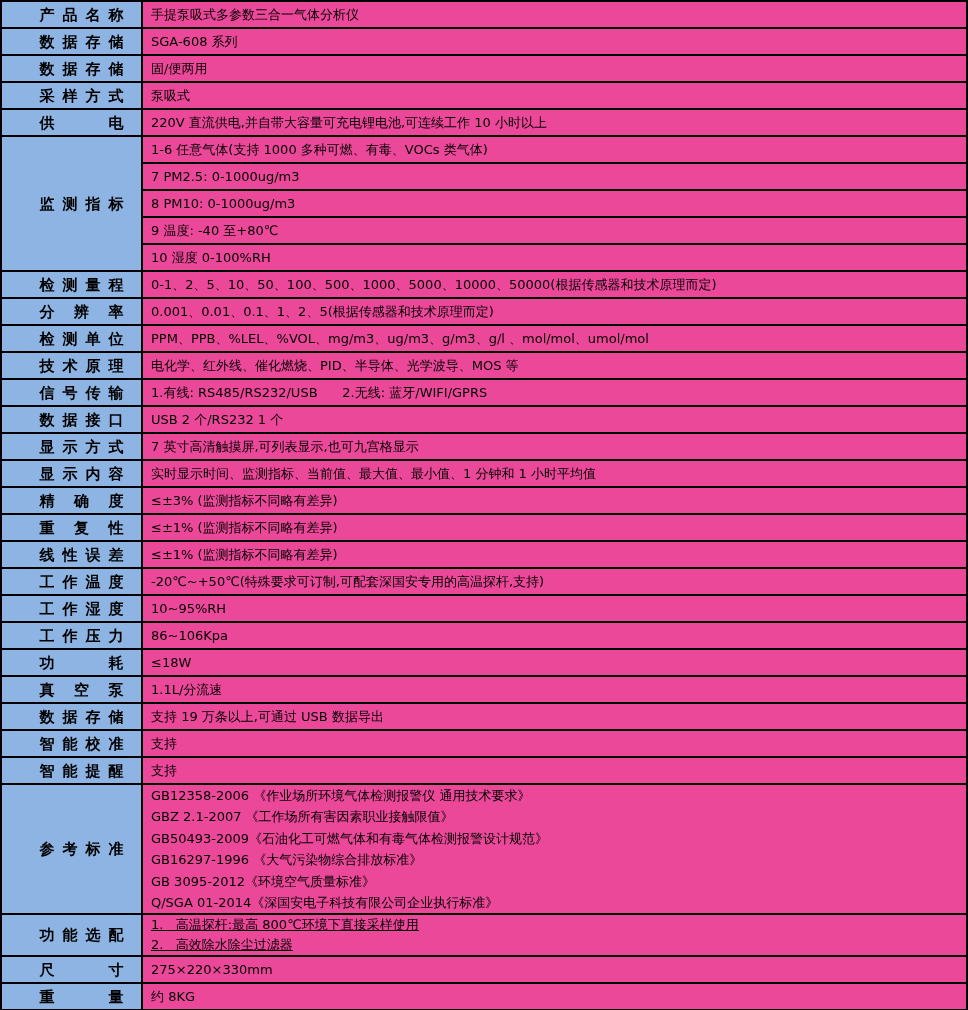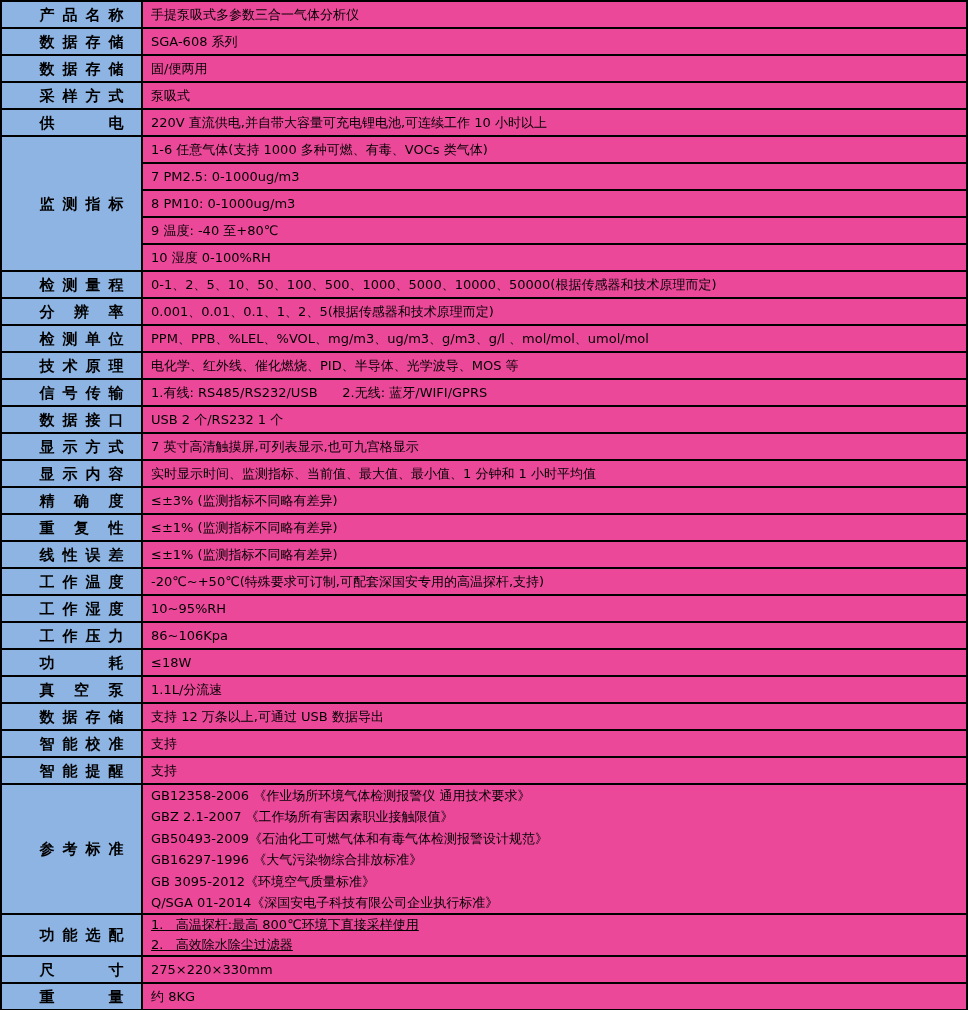--- a/index.html
+++ b/index.html
@@ -171,21 +171,21 @@
       <td class="value"><span class="v">≤18W</span></td>
     </tr>
 
     <tr class="r">
       <td class="label"><span class="label-text">真空泵</span></td>
       <td class="value"><span class="v">1.1L/分流速</span></td>
     </tr>
 
     <tr class="r">
       <td class="label"><span class="label-text">数据存储</span></td>
-      <td class="value"><span class="v">支持 12 万条以上,可通过 USB 数据导出</span></td>
+      <td class="value"><span class="v">支持 19 万条以上,可通过 USB 数据导出</span></td>
     </tr>
 
     <tr class="r">
       <td class="label"><span class="label-text">智能校准</span></td>
       <td class="value"><span class="v">支持</span></td>
     </tr>
 
     <tr class="r">
       <td class="label"><span class="label-text">智能提醒</span></td>
       <td class="value"><span class="v">支持</span></td>

